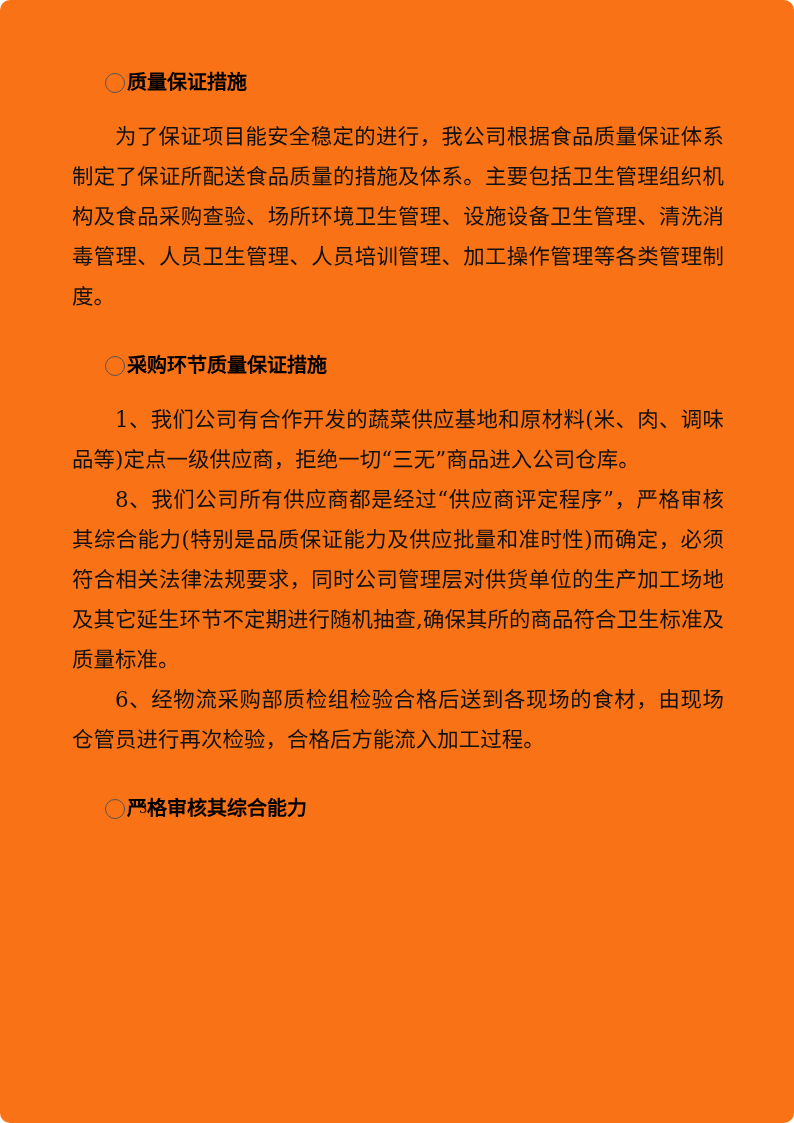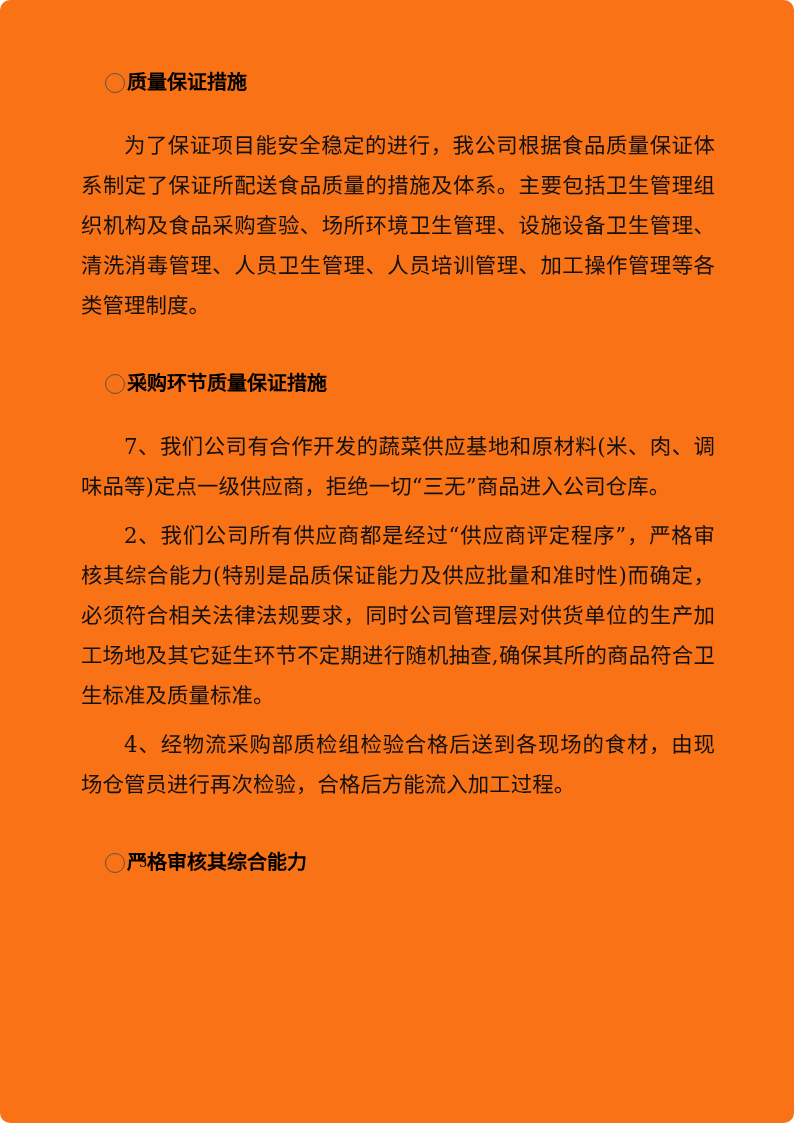--- a/index.html
+++ b/index.html
@@ -59,21 +59,21 @@
 
   
   .para {
     font-family: "DejaVu Serif", "Liberation Serif", serif;
     font-size: 21.4px;
     line-height: 40px;
     color: #111111;
     text-align: justify;
     text-justify: inter-ideograph;
     text-indent: 43px;
-    margin: 9px;
+    margin: 0;
     word-break: break-all;
     letter-spacing: 0.1px;
   }
   .gap-md { height: 28px; }
 
   .spacer-after-heading { height: 15px; }
 </style>
 </head>
 <body>
 
@@ -85,23 +85,23 @@
     </h2>
     <div class="spacer-after-heading"></div>
     <p class="para">为了保证项目能安全稳定的进行，我公司根据食品质量保证体系制定了保证所配送食品质量的措施及体系。主要包括卫生管理组织机构及食品采购查验、场所环境卫生管理、设施设备卫生管理、清洗消毒管理、人员卫生管理、人员培训管理、加工操作管理等各类管理制度。</p>
 
     <div class="gap-md"></div>
 
     <h2 class="heading">
       <span class="num">2</span><span>采购环节质量保证措施</span>
     </h2>
     <div class="spacer-after-heading"></div>
-    <p class="para">7、我们公司有合作开发的蔬菜供应基地和原材料(米、肉、调味品等)定点一级供应商，拒绝一切“三无”商品进入公司仓库。</p>
-    <p class="para">2、我们公司所有供应商都是经过“供应商评定程序”，严格审核其综合能力(特别是品质保证能力及供应批量和准时性)而确定，必须符合相关法律法规要求，同时公司管理层对供货单位的生产加工场地及其它延生环节不定期进行随机抽查,确保其所的商品符合卫生标准及质量标准。</p>
-    <p class="para">4、经物流采购部质检组检验合格后送到各现场的食材，由现场仓管员进行再次检验，合格后方能流入加工过程。</p>
+    <p class="para">1、我们公司有合作开发的蔬菜供应基地和原材料(米、肉、调味品等)定点一级供应商，拒绝一切“三无”商品进入公司仓库。</p>
+    <p class="para">8、我们公司所有供应商都是经过“供应商评定程序”，严格审核其综合能力(特别是品质保证能力及供应批量和准时性)而确定，必须符合相关法律法规要求，同时公司管理层对供货单位的生产加工场地及其它延生环节不定期进行随机抽查,确保其所的商品符合卫生标准及质量标准。</p>
+    <p class="para">6、经物流采购部质检组检验合格后送到各现场的食材，由现场仓管员进行再次检验，合格后方能流入加工过程。</p>
 
     <div class="gap-md"></div>
 
     <h2 class="heading">
       <span class="num">3</span><span>严格审核其综合能力</span>
     </h2>
     <div class="spacer-after-heading"></div>
 
   </div>
 </div>

